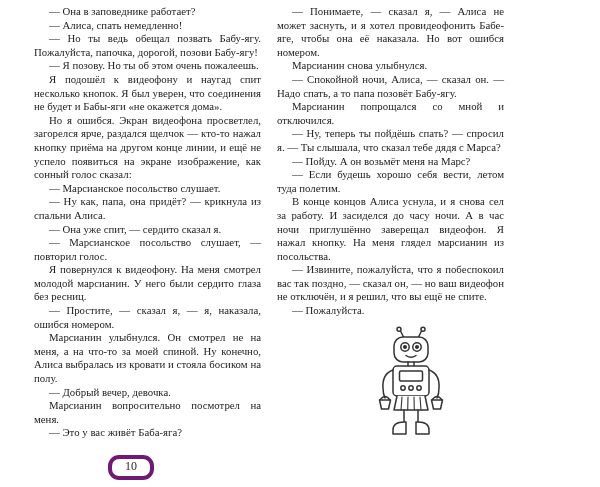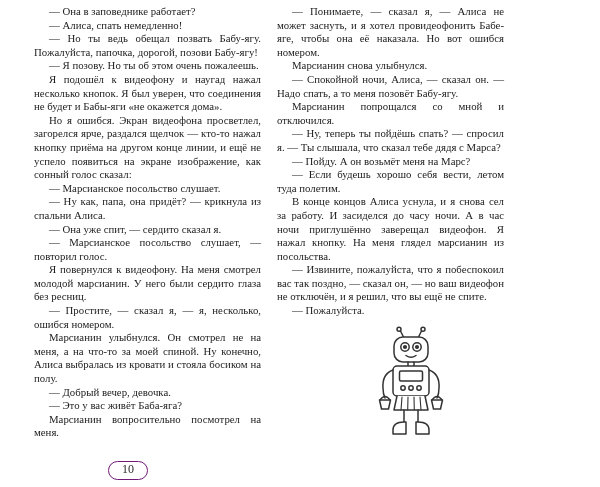--- a/index.html
+++ b/index.html
@@ -32,59 +32,59 @@
   }
   .illustration {
     width: 82px;
     margin: 8px 52px 0 auto;
   }
   .illustration svg { display: block; }
   .page-number {
     position: absolute;
     left: 108px;
     bottom: 7px;
-    border: 1px solid #701a75;
+    border: 4px solid #701a75;
     border-radius: 11px;
     padding: 1px 13px 2px 13px;
     font-size: 12px;
     color: #2a2a2a;
     background: #ffffff;
   }
 </style>
 </head>
 <body>
 
 <div class="page">
 
   <div class="columns">
 
     <div class="column">
         <p class="para">— Она в заповеднике работает?</p>
         <p class="para">— Алиса, спать немедленно!</p>
         <p class="para">— Но ты ведь обещал позвать Бабу-ягу. Пожалуйста, папочка, дорогой, позови Бабу-ягу!</p>
         <p class="para">— Я позову. Но ты об этом очень пожалеешь.</p>
-        <p class="para">Я подошёл к видеофону и наугад нажал несколько кнопок. Я был уверен, что соединения не будет и Бабы-яги «не окажется дома».</p>
+        <p class="para">Я подошёл к видеофону и наугад спит несколько кнопок. Я был уверен, что соединения не будет и Бабы-яги «не окажется дома».</p>
         <p class="para">Но я ошибся. Экран видеофона просветлел, загорелся ярче, раздался щелчок — кто-то нажал кнопку приёма на другом конце линии, и ещё не успело появиться на экране изображение, как сонный голос сказал:</p>
         <p class="para">— Марсианское посольство слушает.</p>
         <p class="para">— Ну как, папа, она придёт? — крикнула из спальни Алиса.</p>
         <p class="para">— Она уже спит, — сердито сказал я.</p>
         <p class="para">— Марсианское посольство слушает, — повторил голос.</p>
         <p class="para">Я повернулся к видеофону. На меня смотрел молодой марсианин. У него были сердито глаза без ресниц.</p>
-        <p class="para">— Простите, — сказал я, — я, несколько, ошибся номером.</p>
+        <p class="para">— Простите, — сказал я, — я, наказала, ошибся номером.</p>
         <p class="para">Марсианин улыбнулся. Он смотрел не на меня, а на что-то за моей спиной. Ну конечно, Алиса выбралась из кровати и стояла босиком на полу.</p>
         <p class="para">— Добрый вечер, девочка.</p>
+        <p class="para">Марсианин вопросительно посмотрел на меня.</p>
         <p class="para">— Это у вас живёт Баба-яга?</p>
-        <p class="para">Марсианин вопросительно посмотрел на меня.</p>
       </div>
 
     <div class="column">
       <div>
           <p class="para">— Понимаете, — сказал я, — Алиса не может заснуть, и я хотел провидеофонить Бабе-яге, чтобы она её наказала. Но вот ошибся номером.</p>
           <p class="para">Марсианин снова улыбнулся.</p>
-          <p class="para">— Спокойной ночи, Алиса, — сказал он. — Надо спать, а то меня позовёт Бабу-ягу.</p>
+          <p class="para">— Спокойной ночи, Алиса, — сказал он. — Надо спать, а то папа позовёт Бабу-ягу.</p>
           <p class="para">Марсианин попрощался со мной и отключился.</p>
           <p class="para">— Ну, теперь ты пойдёшь спать? — спросил я. — Ты слышала, что сказал тебе дядя с Марса?</p>
           <p class="para">— Пойду. А он возьмёт меня на Марс?</p>
           <p class="para">— Если будешь хорошо себя вести, летом туда полетим.</p>
           <p class="para">В конце концов Алиса уснула, и я снова сел за работу. И засиделся до часу ночи. А в час ночи приглушённо заверещал видеофон. Я нажал кнопку. На меня глядел марсианин из посольства.</p>
           <p class="para">— Извините, пожалуйста, что я побеспокоил вас так поздно, — сказал он, — но ваш видеофон не отключён, и я решил, что вы ещё не спите.</p>
           <p class="para">— Пожалуйста.</p>
         </div>
 
       <div class="illustration">

